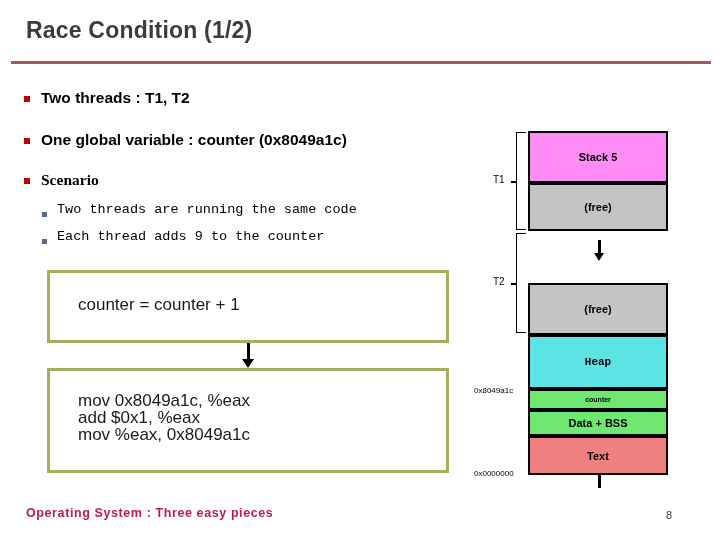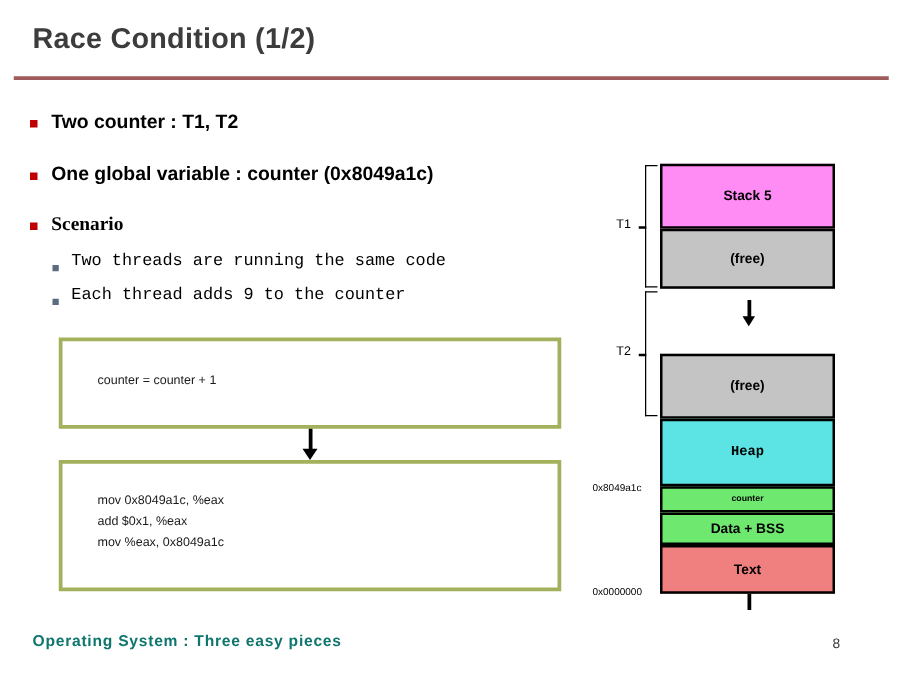--- a/index.html
+++ b/index.html
@@ -92,21 +92,21 @@
     height: 73px;
   }
   #code-box-asm {
     left: 47px;
     top: 368px;
     width: 402px;
     height: 105px;
   }
   .code-text {
     position: absolute;
-    font-size: 10px;
+    font-size: 17px;
     color: #1a1a1a;
     white-space: pre;
     line-height: 17px;
   }
   #code-text-high { left: 78px; top: 296px; }
   #code-text-asm  { left: 78px; top: 392px; }
 
   
   .connector {
     position: absolute;
@@ -245,40 +245,40 @@
   #addr-zero    { left: 474px; top: 469px; }
 
   
   #footer-text {
     position: absolute;
     left: 26px;
     top: 506px;
     font-size: 12.5px;
     font-weight: bold;
     letter-spacing: 0.6px;
-    color: #0f766e;
+    color: #be185d;
     white-space: nowrap;
   }
   #footer-page {
     position: absolute;
     left: 666px;
     top: 509px;
     font-size: 11px;
     color: #3c3c3c;
   }
 </style>
 </head>
 <body>
 
 <div class="slide-title">Race Condition (1/2)</div>
 <div class="title-rule"></div>
 
 <div class="bullet-l1" id="bullet-threads">
   <span class="marker"></span>
-  <span>Two counter : T1, T2</span>
+  <span>Two threads : T1, T2</span>
 </div>
 
 <div class="bullet-l1" id="bullet-global">
   <span class="marker"></span>
   <span>One global variable : counter (0x8049a1c)</span>
 </div>
 
 <div class="bullet-l1" id="bullet-scenario">
   <span class="marker"></span>
   <span>Scenario</span>

